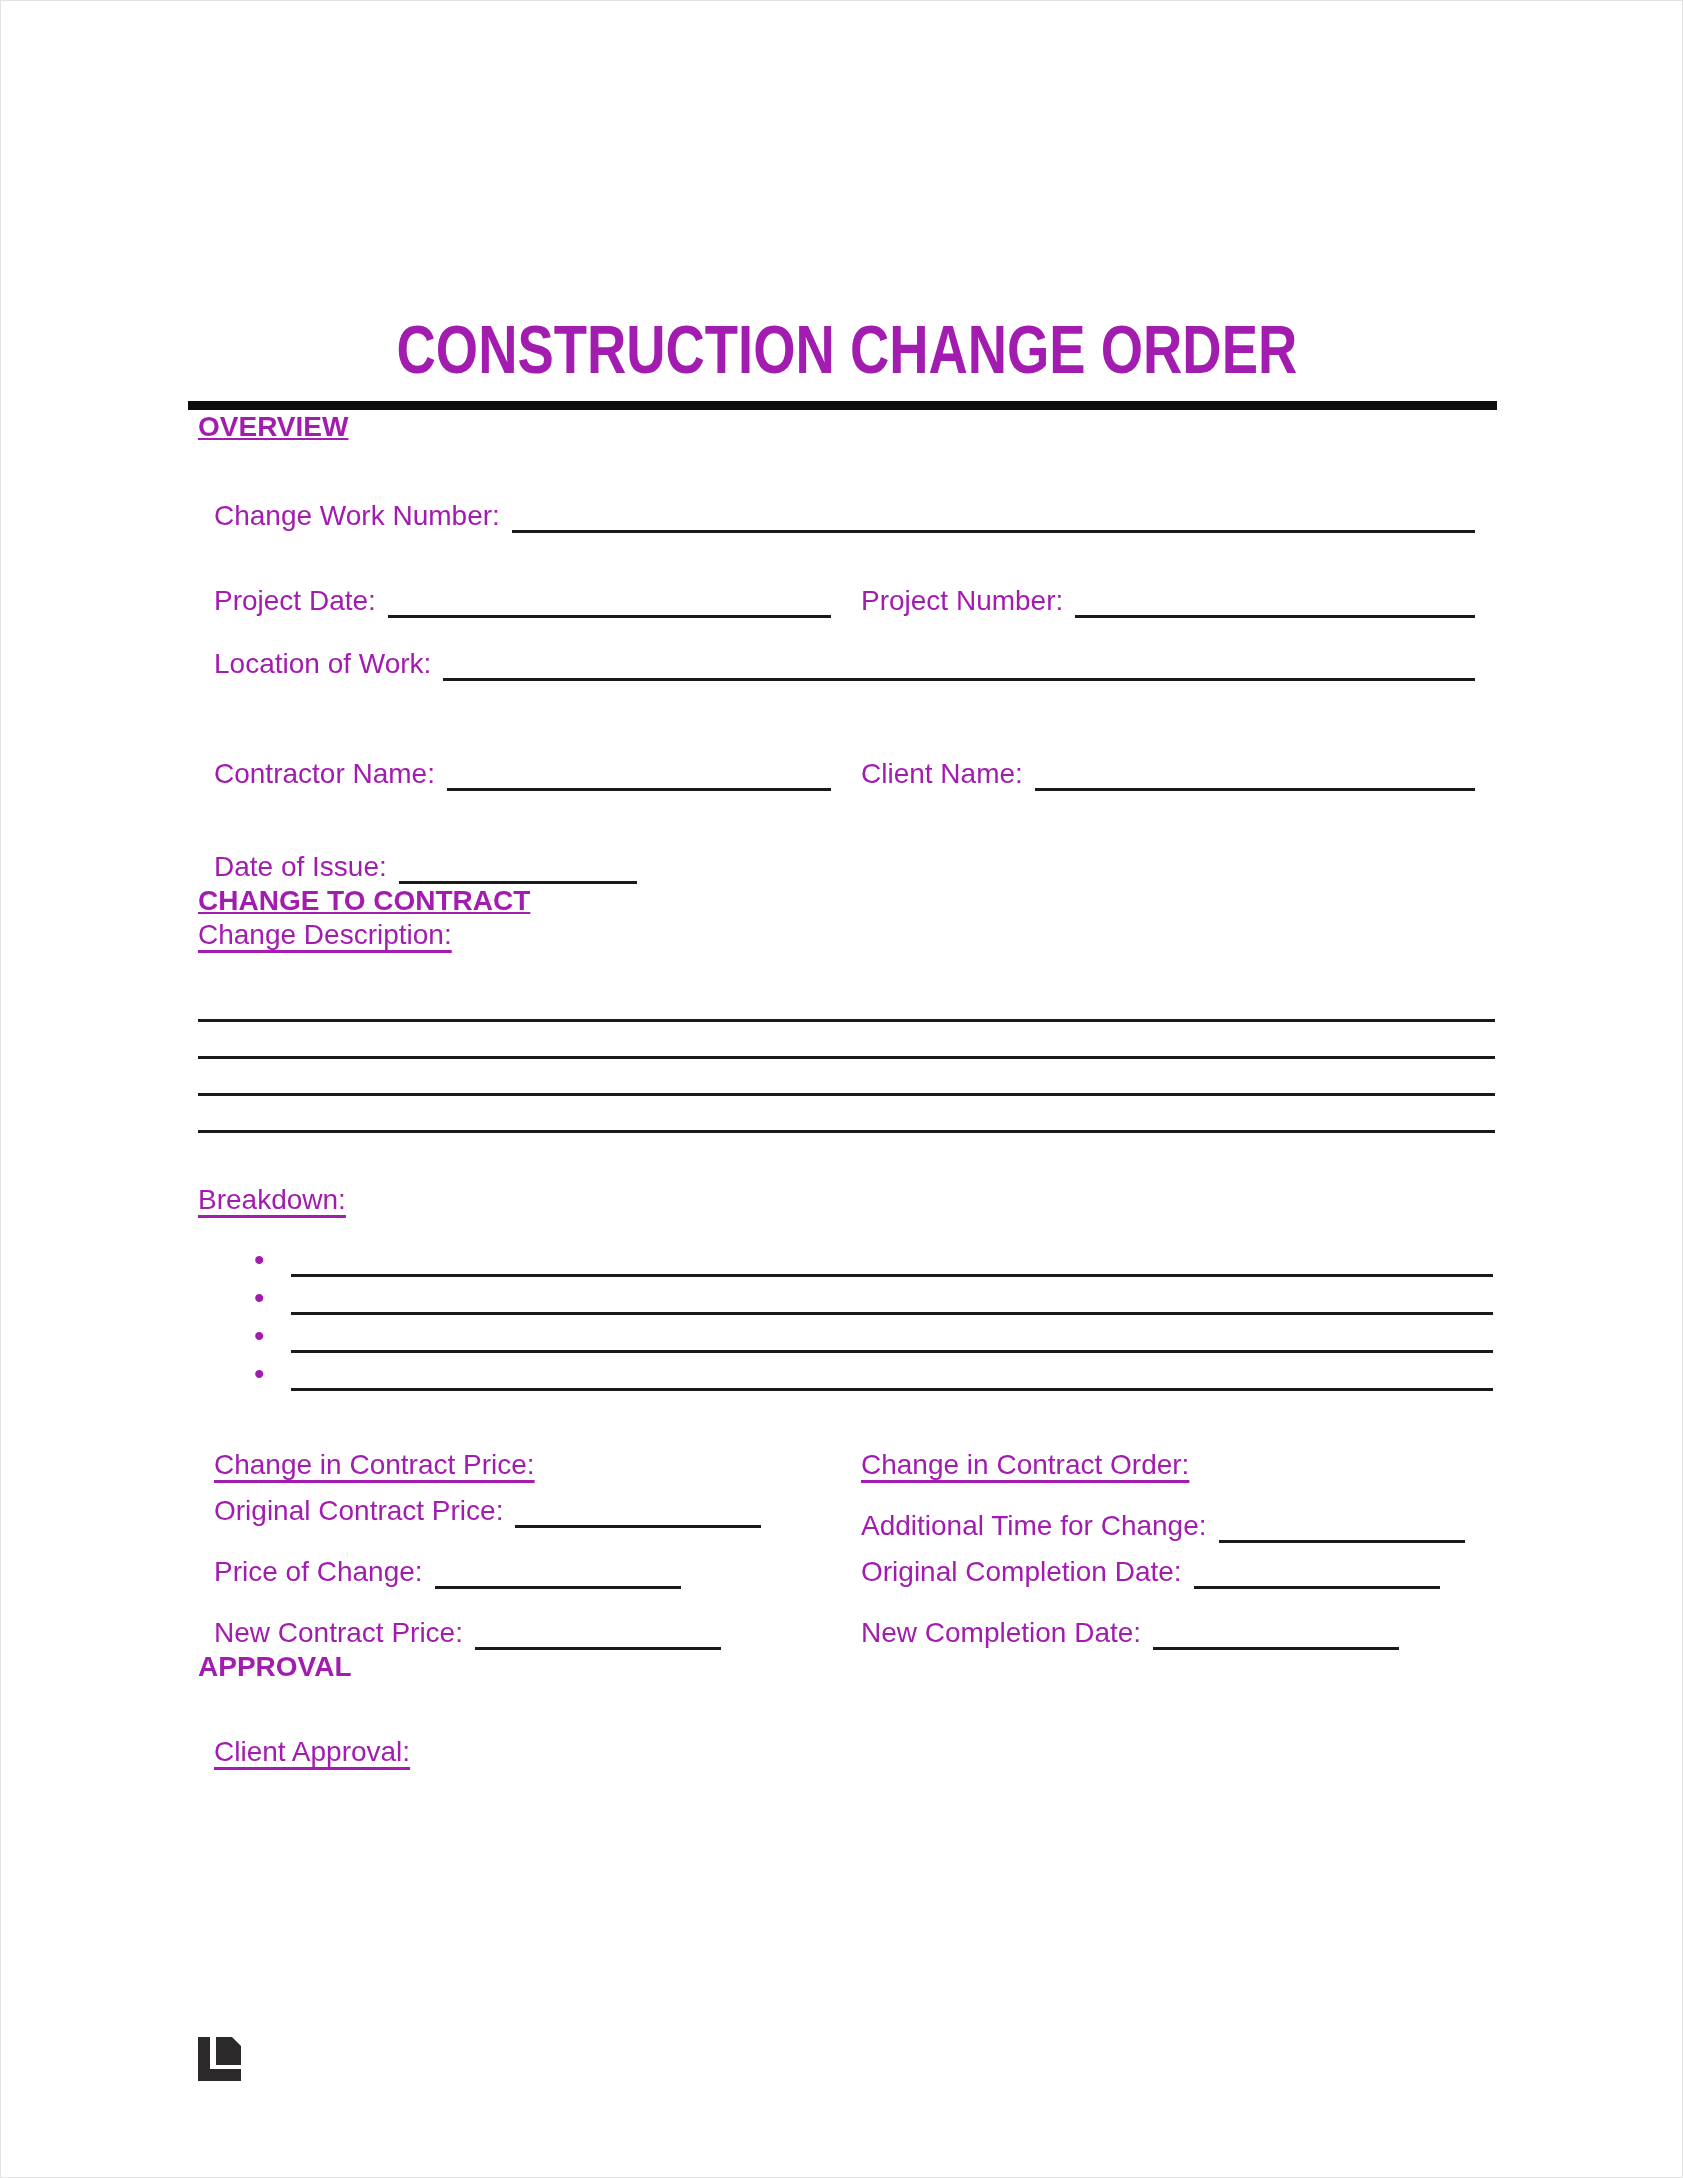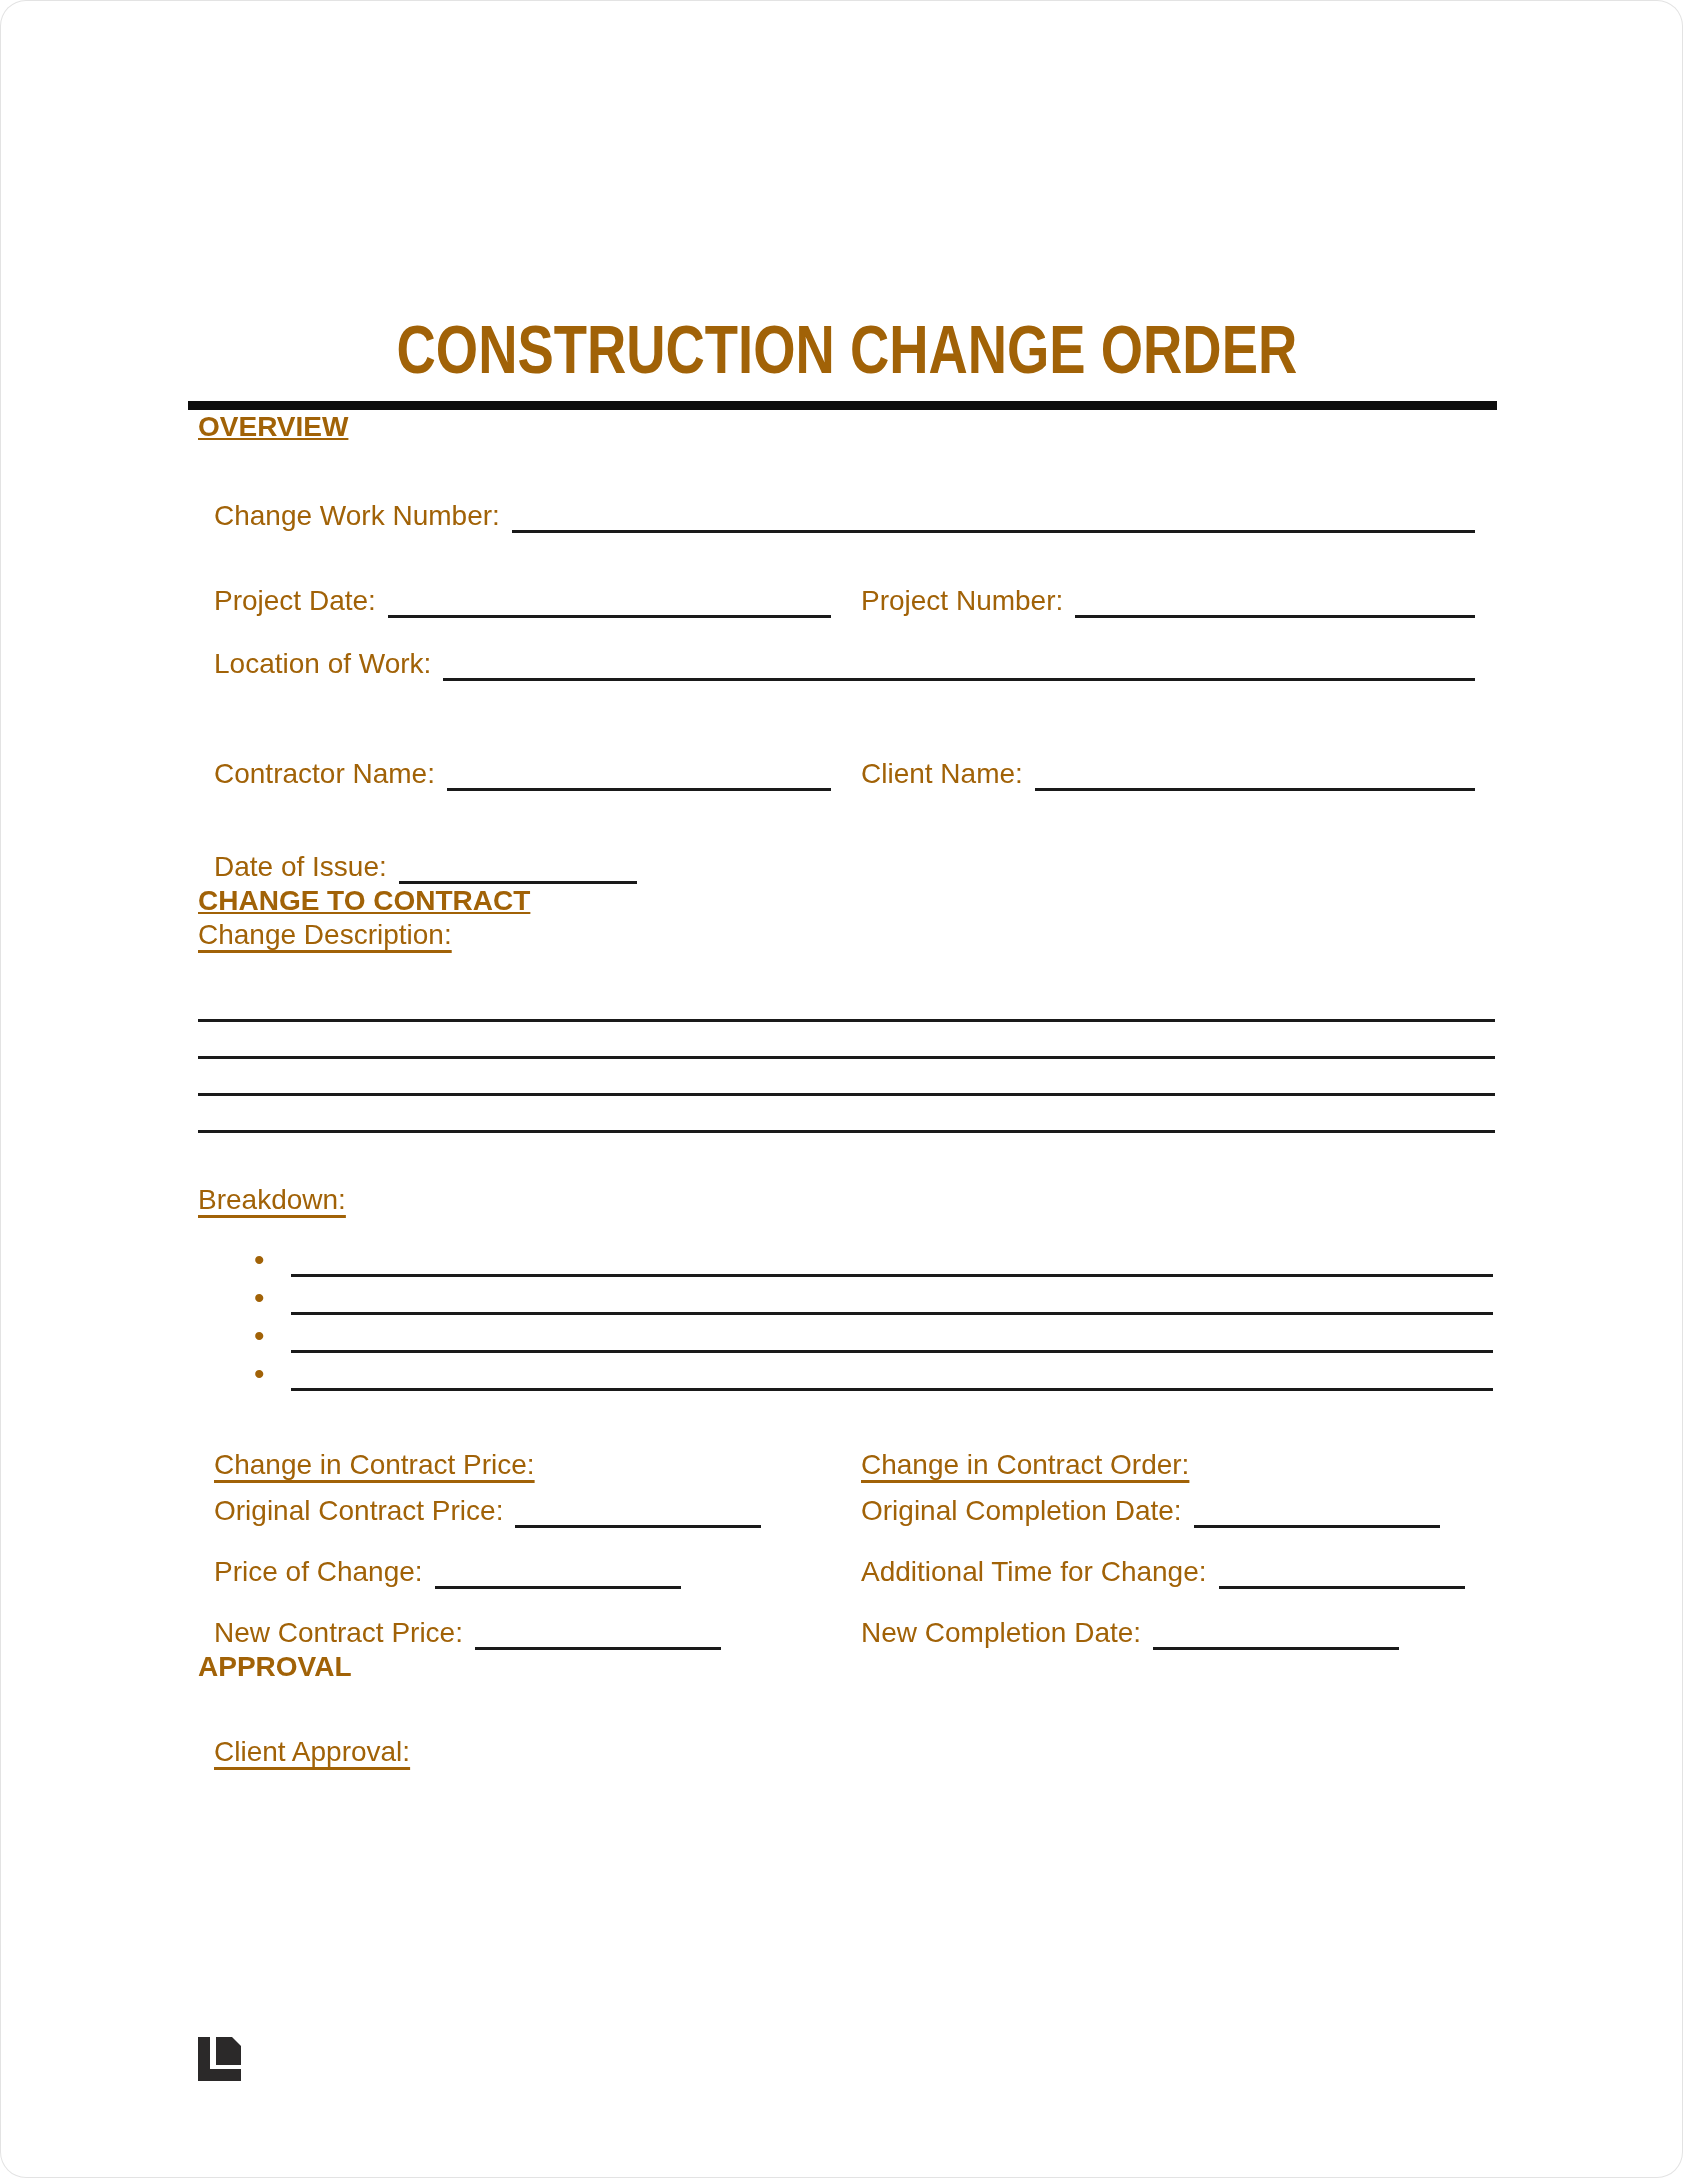--- a/index.html
+++ b/index.html
@@ -2,26 +2,25 @@
 <html><head>
 <meta charset="utf-8">
 <style>
   * { box-sizing: border-box; }
   html, body { margin: 0; padding: 0; background: #ffffff; }
   .page {
     position: relative;
     width: 1683px;
     height: 2178px;
     background: #ffffff;
-    color: #a16207;
+    color: #a21caf;
     font-family: "Liberation Sans", "DejaVu Sans", sans-serif;
     font-size: 28px;
     overflow: hidden;
     box-shadow: inset 0 0 0 1px #e3e3e3;
-    border-radius: 26px;
   }
   .content { margin-left: 198px; width: 1297px; }
 
   
   h1.doc-title {
     margin: 315px 0 0 0;
     text-align: center;
     font-size: 68px;
     font-weight: bold;
     line-height: 1;
@@ -223,26 +222,26 @@
             <span>Price of Change:</span>
             <span class="blank w248"></span>
           </div>
           <div class="crow">
             <span>New Contract Price:</span>
             <span class="blank w248"></span>
           </div>
         </div>
         <div class="col-r">
           <div class="ulabel"><span>Change in Contract Order:</span></div>
+          <div class="crow">
+            <span>Additional Time for Change:</span>
+            <span class="blank w248"></span>
+          </div>
           <div class="crow first">
             <span>Original Completion Date:</span>
-            <span class="blank w248"></span>
-          </div>
-          <div class="crow">
-            <span>Additional Time for Change:</span>
             <span class="blank w248"></span>
           </div>
           <div class="crow">
             <span>New Completion Date:</span>
             <span class="blank w248"></span>
           </div>
         </div>
       </div>
     </section>
 

